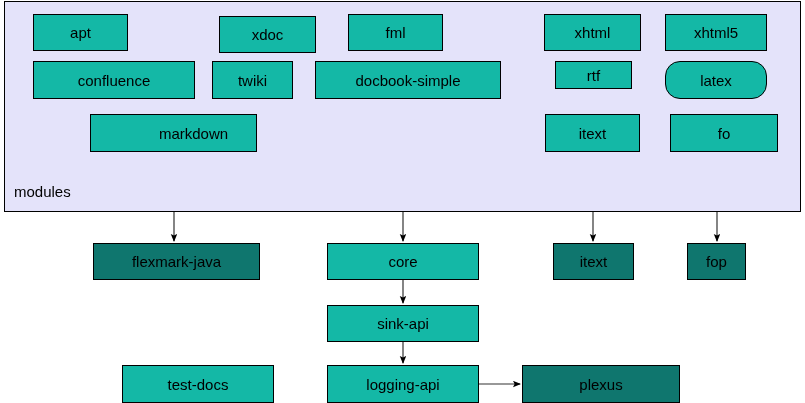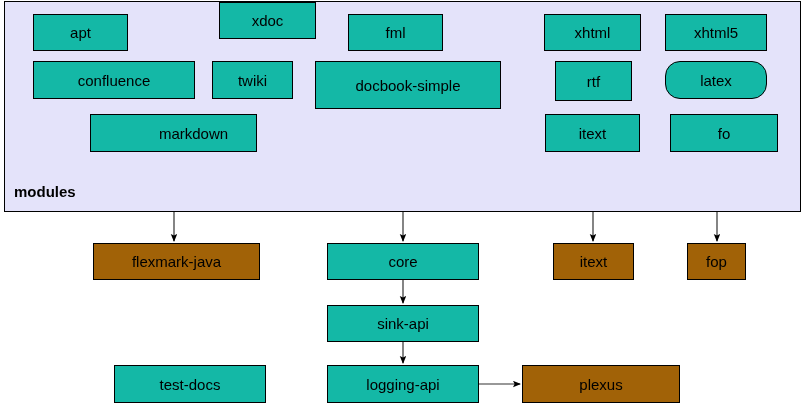--- a/index.html
+++ b/index.html
@@ -28,39 +28,39 @@
     pointer-events: none;
   }
   .group-box {
     position: absolute;
     box-sizing: border-box;
     border: 1px solid #000000;
     background: #e4e3fa;
   }
   .group-label {
     position: absolute;
-    font-weight: bold;
+    font-weight: normal;
     font-size: 15px;
     color: #000000;
     white-space: nowrap;
   }
   .node {
     position: absolute;
     box-sizing: border-box;
     border: 1px solid #000000;
     display: flex;
     align-items: center;
     justify-content: center;
     font-size: 15px;
     color: #000000;
     white-space: nowrap;
     line-height: 1;
   }
   .node.blue { background: #14b8a6; }
-  .node.yellow { background: #a16207; }
+  .node.yellow { background: #0f766e; }
 </style>
 </head>
 <body>
 
 <div id="canvas">
 
   <svg id="edges" width="805" height="403" viewBox="0 0 805 403" xmlns="http://www.w3.org/2000/svg">
       <defs>
         <marker id="arrowhead" markerWidth="8" markerHeight="8" refX="7" refY="3.2" orient="auto" markerUnits="userSpaceOnUse">
           <path d="M0,0 L8,3.2 L0,6.4 L1.6,3.2 Z" fill="#000000"></path>
@@ -76,42 +76,42 @@
     </svg>
 
   <div id="groups-layer">
       <div class="group-box" style="left: 4px; top: 1px; width: 797px; height: 211px; background: rgb(228, 227, 250);"></div>
       <div class="group-label" style="left: 14px; top: 183px;">modules</div>
     </div>
   <div id="nodes-layer">
       <div class="node blue" style="left: 33px; top: 14px; width: 95px; height: 37px;">
         <span>apt</span>
       </div>
-      <div class="node blue" style="left: 219px; top: 2px; width: 97px; height: 37px;">
+      <div class="node blue" style="left: 219px; top: 16px; width: 97px; height: 37px;">
         <span>xdoc</span>
       </div>
       <div class="node blue" style="left: 348px; top: 14px; width: 95px; height: 37px;">
         <span>fml</span>
       </div>
       <div class="node blue" style="left: 544px; top: 14px; width: 97px; height: 37px;">
         <span>xhtml</span>
       </div>
       <div class="node blue" style="left: 665px; top: 14px; width: 102px; height: 37px;">
         <span>xhtml5</span>
       </div>
       <div class="node blue" style="left: 33px; top: 61px; width: 162px; height: 38px;">
         <span>confluence</span>
       </div>
       <div class="node blue" style="left: 212px; top: 61px; width: 81px; height: 38px;">
         <span>twiki</span>
       </div>
-      <div class="node blue" style="left: 315px; top: 61px; width: 186px; height: 48px;">
+      <div class="node blue" style="left: 315px; top: 61px; width: 186px; height: 38px;">
         <span>docbook-simple</span>
       </div>
-      <div class="node blue" style="left: 555px; top: 61px; width: 77px; height: 40px;">
+      <div class="node blue" style="left: 555px; top: 61px; width: 77px; height: 28px;">
         <span>rtf</span>
       </div>
       <div class="node blue" style="left: 665px; top: 61px; width: 102px; height: 38px; border-radius: 15px;">
         <span>latex</span>
       </div>
       <div class="node blue" style="left: 90px; top: 114px; width: 167px; height: 38px; padding-left: 40px;">
         <span>markdown</span>
       </div>
       <div class="node blue" style="left: 545px; top: 114px; width: 95px; height: 38px;">
         <span>itext</span>
@@ -127,21 +127,21 @@
       </div>
       <div class="node yellow" style="left: 553px; top: 243px; width: 81px; height: 37px;">
         <span>itext</span>
       </div>
       <div class="node yellow" style="left: 687px; top: 243px; width: 59px; height: 37px;">
         <span>fop</span>
       </div>
       <div class="node blue" style="left: 327px; top: 305px; width: 152px; height: 37px;">
         <span>sink-api</span>
       </div>
-      <div class="node blue" style="left: 114px; top: 365px; width: 152px; height: 38px;">
+      <div class="node blue" style="left: 122px; top: 365px; width: 152px; height: 38px;">
         <span>test-docs</span>
       </div>
       <div class="node blue" style="left: 327px; top: 365px; width: 152px; height: 38px;">
         <span>logging-api</span>
       </div>
       <div class="node yellow" style="left: 522px; top: 365px; width: 158px; height: 38px;">
         <span>plexus</span>
       </div>
     </div>
 

